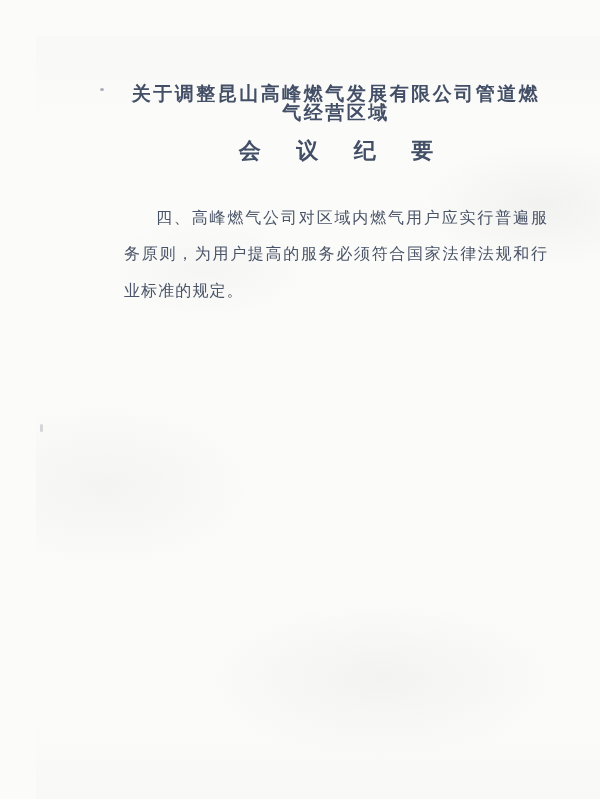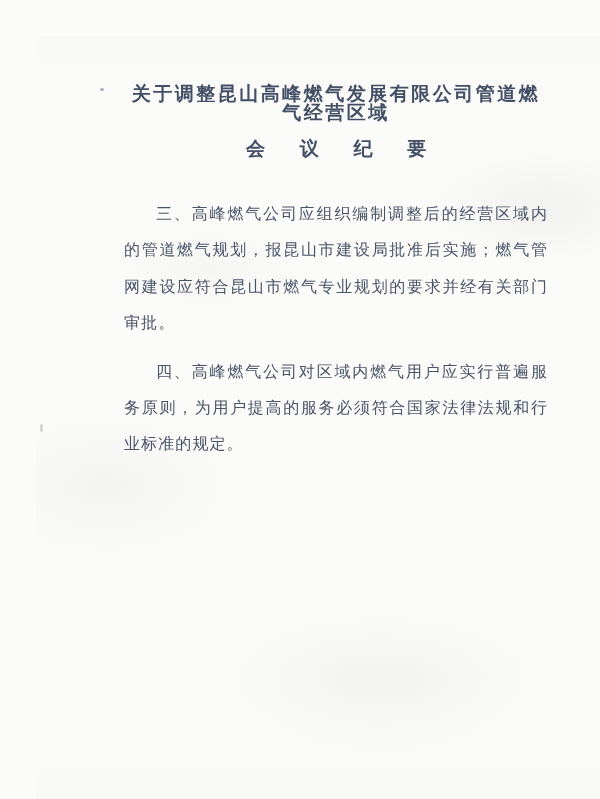--- a/index.html
+++ b/index.html
@@ -64,21 +64,21 @@
     color: #434f66;
   }
   .doc-title .line1 {
     font-size: 19px;
     letter-spacing: 2.5px;
     line-height: 1.0;
     display: block;
   }
   .doc-title .line2 {
     display: block;
-    font-size: 19px;
+    font-size: 22px;
     letter-spacing: 15px;
     margin-top: 14px;
     text-indent: 15px; 
   }
 
   .doc-body {
     margin-top: 34px;
   }
 
   .doc-body p {
@@ -98,18 +98,17 @@
 <div class="speck2"></div>
 
 <div class="page">
 
   <div class="doc-title">
     <span class="line1">关于调整昆山高峰燃气发展有限公司管道燃气经营区域</span>
     <span class="line2">会 议 纪 要</span>
   </div>
 
   <div class="doc-body">
-    <p>三、高峰燃气公司应组织编制调整后的经营区域内的管道燃气规划，报昆山市建设局批准后实施；燃气管网建设应符合昆山市燃气专业规划的要求并经有关部门审批。</p>
     <p>四、高峰燃气公司对区域内燃气用户应实行普遍服务原则，为用户提高的服务必须符合国家法律法规和行业标准的规定。</p>
 
   </div>
 
 </div>
 
 </body></html>

